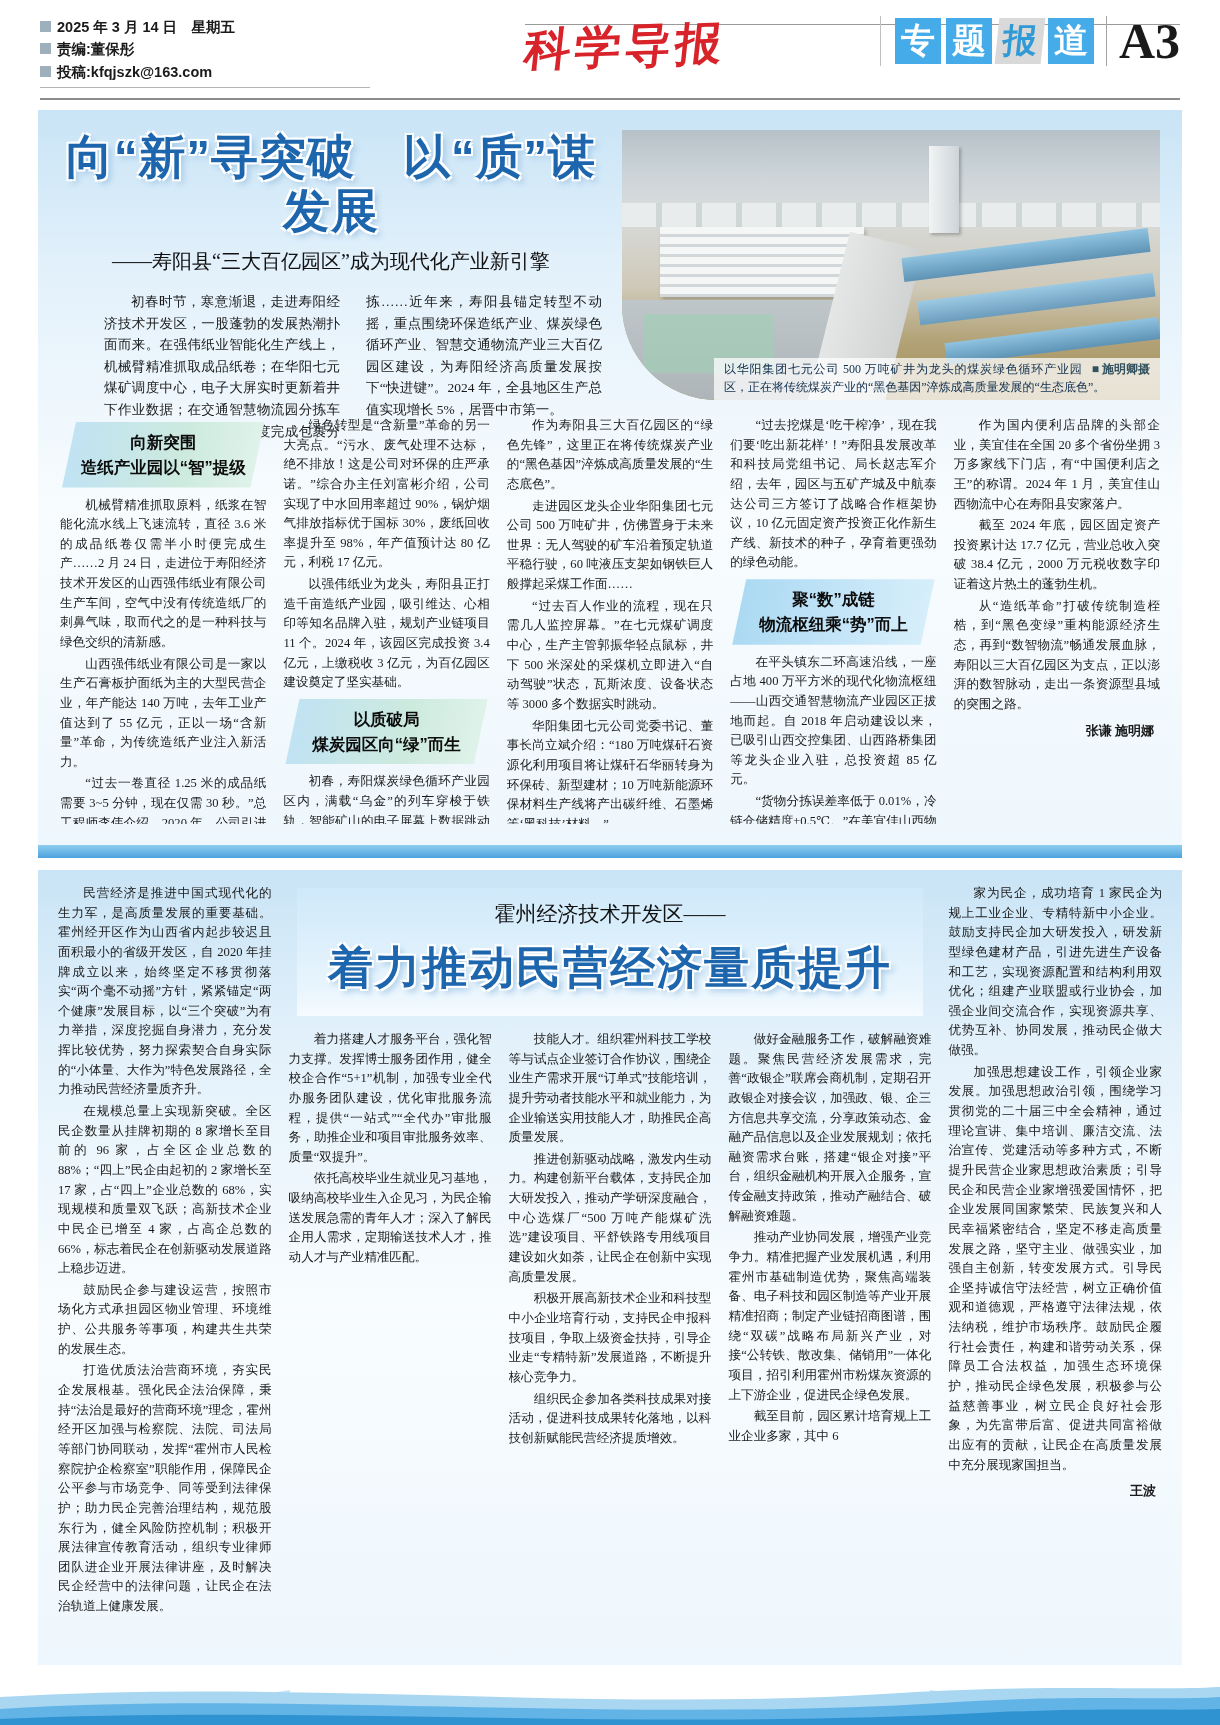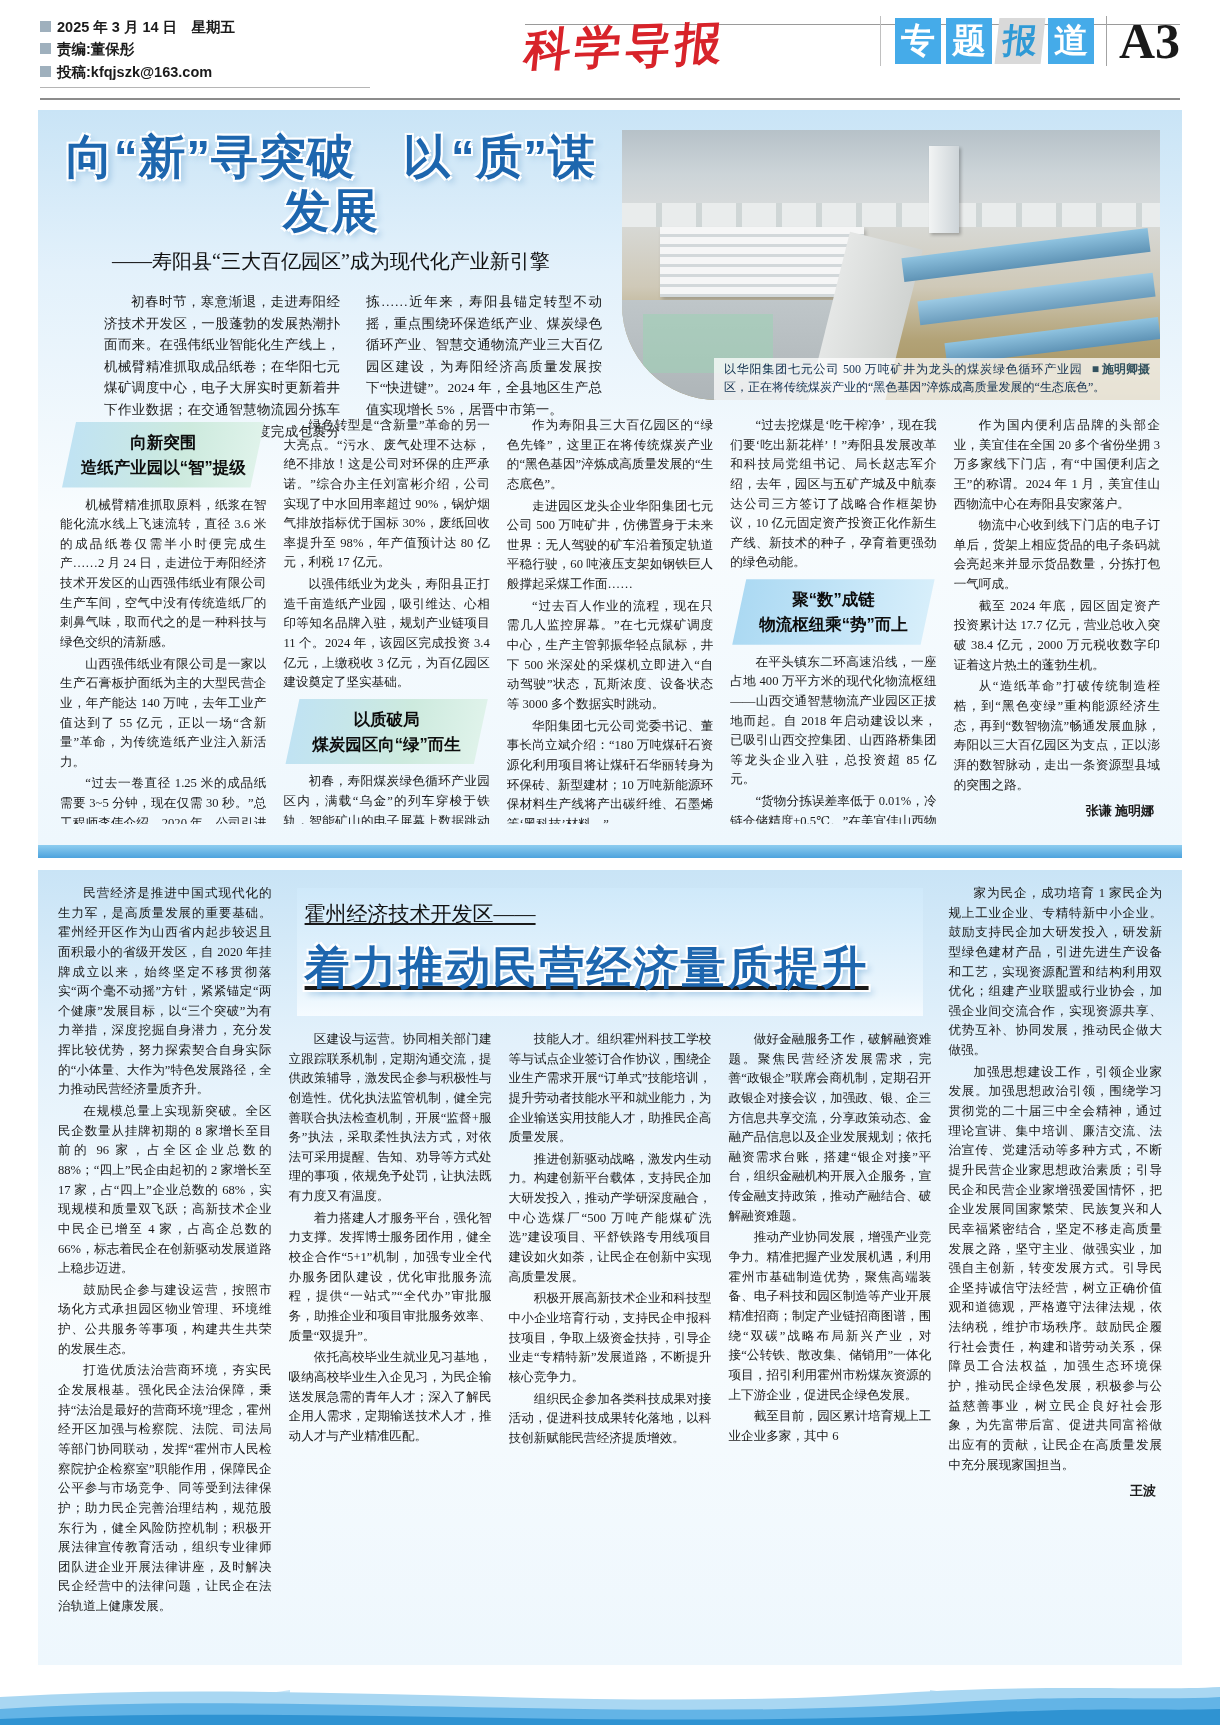--- a/index.html
+++ b/index.html
@@ -61,22 +61,22 @@
            font-family:"Liberation Sans","DejaVu Sans",sans-serif;font-weight:bold;font-size:16.5px;line-height:1.5;color:#0c0c0c;
            background:linear-gradient(100deg,#bfe2f5 0%,#cdeade 60%,#e2f4ec 100%);
            clip-path:polygon(14px 0,100% 0,calc(100% - 14px) 100%,0 100%);}
   .subhead.blue{background:linear-gradient(100deg,#a9d8f2 0%,#c6e6f8 60%,#daf0fb 100%);}
   .byline{text-align:right;font-weight:bold;padding-right:6px;margin-top:6px;font-size:13px;}
   
   .a2wrap{display:flex;gap:17px;height:100%;}
   .a2side{flex:1.03;overflow:hidden;font-size:12.6px;line-height:1.56;text-align:justify;}
   .a2side p,.a2col p{margin:0 0 2px;text-indent:2em;}
   .a2mid{flex:3.1;display:flex;flex-direction:column;}
-  .a2head{margin:4px 8px 14px;padding:12px 8px 18px;
-          background:linear-gradient(180deg,#cfe9fa 0%,#e9f5fd 80%,#f5fbff 100%);text-decoration:underline;}
+  .a2head{margin:4px 8px 14px;padding:12px 8px 18px;text-align:center;
+          background:linear-gradient(180deg,#cfe9fa 0%,#e9f5fd 80%,#f5fbff 100%);}
   .a2kicker{font-size:21px;color:#111;}
   .a2title{margin-top:10px;font-family:"Liberation Sans","DejaVu Sans",sans-serif;font-weight:bold;font-size:45px;color:#1d66ae;letter-spacing:2px;
            text-shadow:2px 2px 0 #fff,-2px -2px 0 #fff,2px -2px 0 #fff,-2px 2px 0 #fff,4px 4px 6px #9cc3e2;}
   .a2cols{display:flex;gap:17px;flex:1;overflow:hidden;}
   .a2col{flex:1;overflow:hidden;font-size:12.6px;line-height:1.56;text-align:justify;}
   
   .corner-wave{position:absolute;bottom:-2px;width:300px;height:92px;opacity:.9;}
   .cw-left{left:-10px;}
   .cw-right{right:-10px;transform:scaleX(-1);}
   .footer{position:absolute;left:0;right:0;bottom:0;height:46px;overflow:hidden;}
@@ -172,21 +172,20 @@
         <div>物流枢纽乘“势”而上</div>
       </div>
       <div>
           <p>在平头镇东二环高速沿线，一座占地 400 万平方米的现代化物流枢纽——山西交通智慧物流产业园区正拔地而起。自 2018 年启动建设以来，已吸引山西交控集团、山西路桥集团等龙头企业入驻，总投资超 85 亿元。</p>
           <p>“货物分拣误差率低于 0.01%，冷链仓储精度±0.5℃。”在美宜佳山西物流中心，企业负责人李美宜向记者展示智慧物流体系。</p>
         </div>
     </div>
     <div class="ncol">
       <div>
           <p>作为国内便利店品牌的头部企业，美宜佳在全国 20 多个省份坐拥 3 万多家线下门店，有“中国便利店之王”的称谓。2024 年 1 月，美宜佳山西物流中心在寿阳县安家落户。</p>
-          <p>物流中心收到线下门店的电子订单后，货架上相应货品的电子条码就会亮起来并显示货品数量，分拣打包一气呵成。</p>
           <p>截至 2024 年底，园区固定资产投资累计达 17.7 亿元，营业总收入突破 38.4 亿元，2000 万元税收数字印证着这片热土的蓬勃生机。</p>
           <p>从“造纸革命”打破传统制造桎梏，到“黑色变绿”重构能源经济生态，再到“数智物流”畅通发展血脉，寿阳以三大百亿园区为支点，正以澎湃的数智脉动，走出一条资源型县域的突围之路。</p>
         </div>
       <div class="byline">张谦 施明娜</div>
     </div>
   </div>
 </div>
 <div class="band"></div>
 
 <div class="section section2">
@@ -200,21 +199,20 @@
         </div>
     </div>
     <div class="a2mid">
       <div class="a2head">
         <div class="a2kicker">霍州经济技术开发区——</div>
         <div class="a2title">着力推动民营经济量质提升</div>
       </div>
       <div class="a2cols">
         <div class="a2col">
           <div>
-              <p>区建设与运营。协同相关部门建立跟踪联系机制，定期沟通交流，提供政策辅导，激发民企参与积极性与创造性。优化执法监管机制，健全完善联合执法检查机制，开展“监督+服务”执法，采取柔性执法方式，对依法可采用提醒、告知、劝导等方式处理的事项，依规免予处罚，让执法既有力度又有温度。</p>
               <p>着力搭建人才服务平台，强化智力支撑。发挥博士服务团作用，健全校企合作“5+1”机制，加强专业全代办服务团队建设，优化审批服务流程，提供“一站式”“全代办”审批服务，助推企业和项目审批服务效率、质量“双提升”。</p>
               <p>依托高校毕业生就业见习基地，吸纳高校毕业生入企见习，为民企输送发展急需的青年人才；深入了解民企用人需求，定期输送技术人才，推动人才与产业精准匹配。</p>
             </div>
         </div>
         <div class="a2col">
           <div>
               <p>技能人才。组织霍州科技工学校等与试点企业签订合作协议，围绕企业生产需求开展“订单式”技能培训，提升劳动者技能水平和就业能力，为企业输送实用技能人才，助推民企高质量发展。</p>
               <p>推进创新驱动战略，激发内生动力。构建创新平台载体，支持民企加大研发投入，推动产学研深度融合，中心选煤厂“500 万吨产能煤矿洗选”建设项目、平舒铁路专用线项目建设如火如荼，让民企在创新中实现高质量发展。</p>
               <p>积极开展高新技术企业和科技型中小企业培育行动，支持民企申报科技项目，争取上级资金扶持，引导企业走“专精特新”发展道路，不断提升核心竞争力。</p>
               <p>组织民企参加各类科技成果对接活动，促进科技成果转化落地，以科技创新赋能民营经济提质增效。</p>

